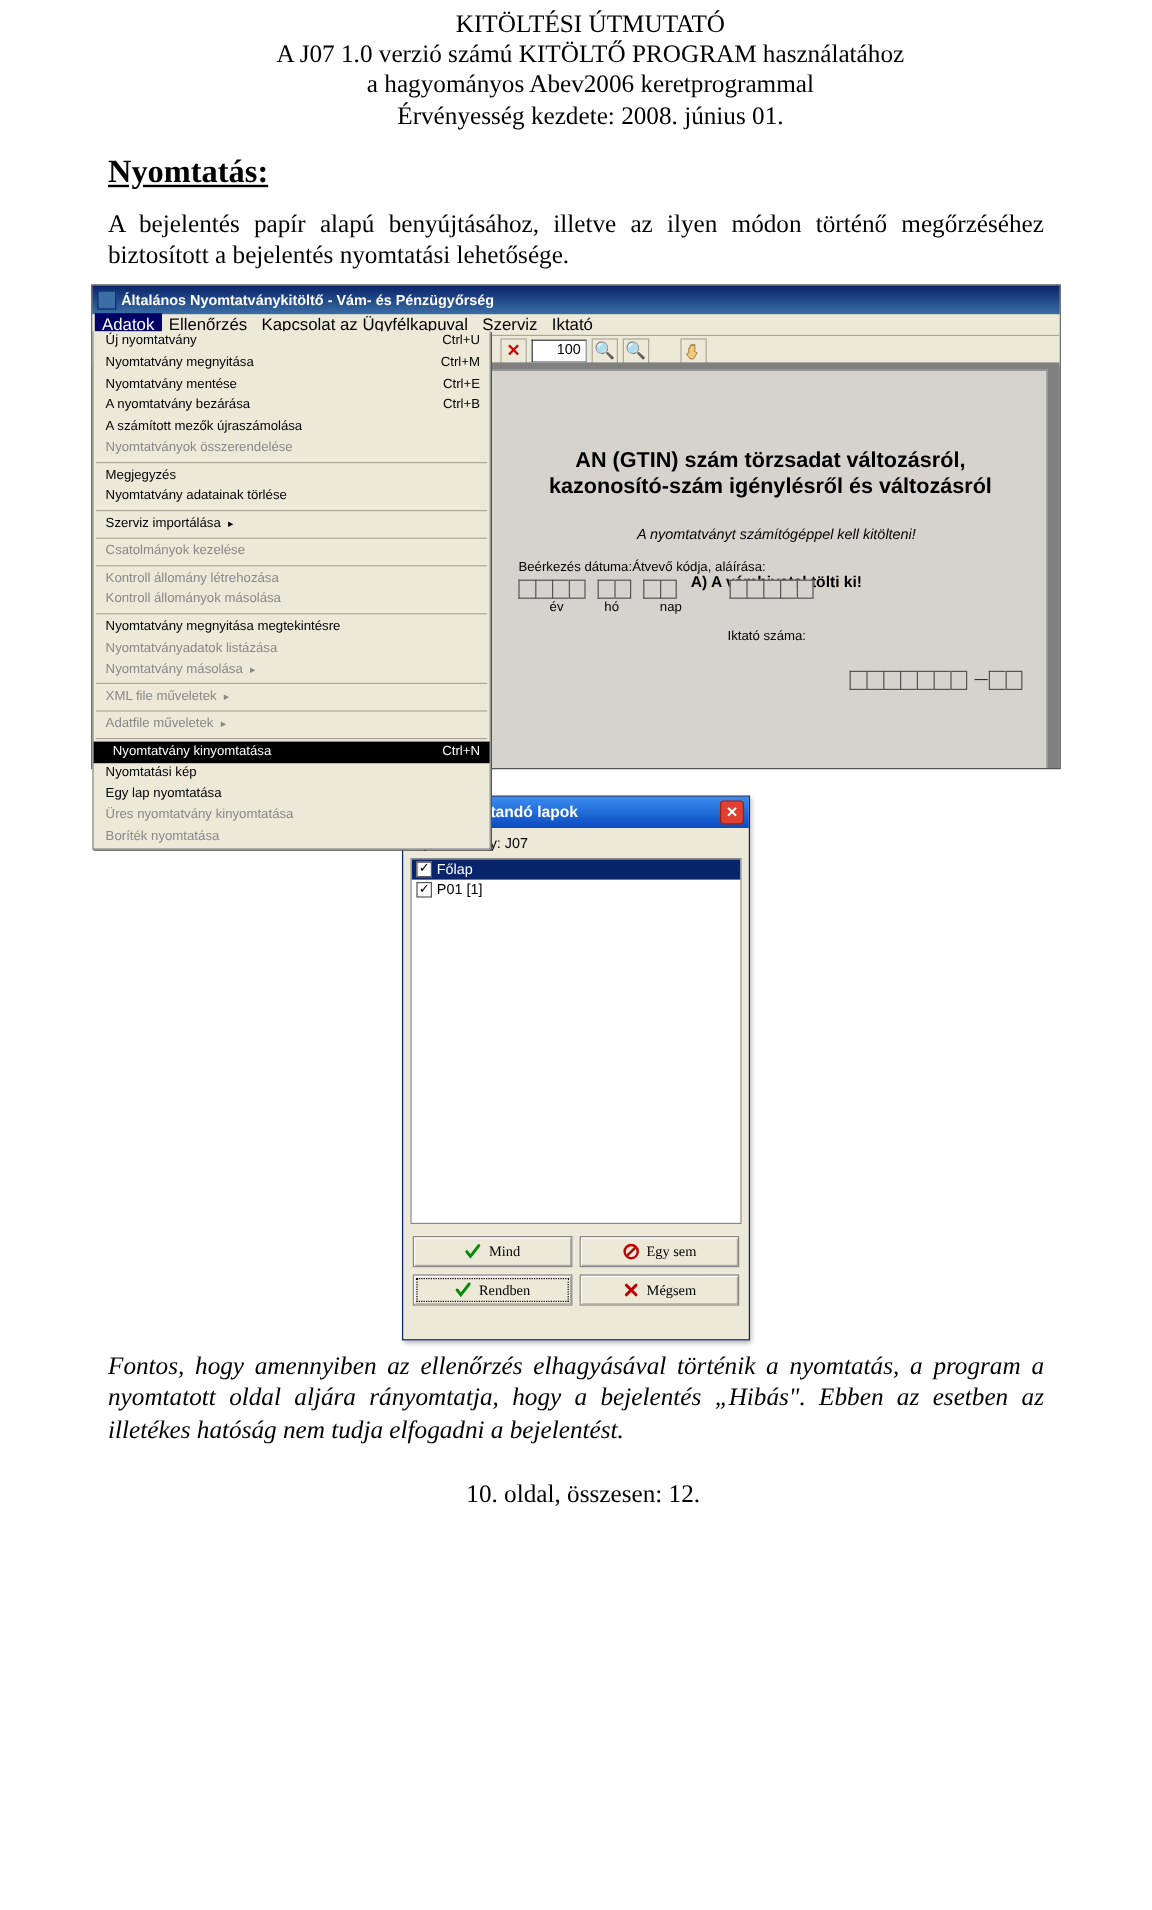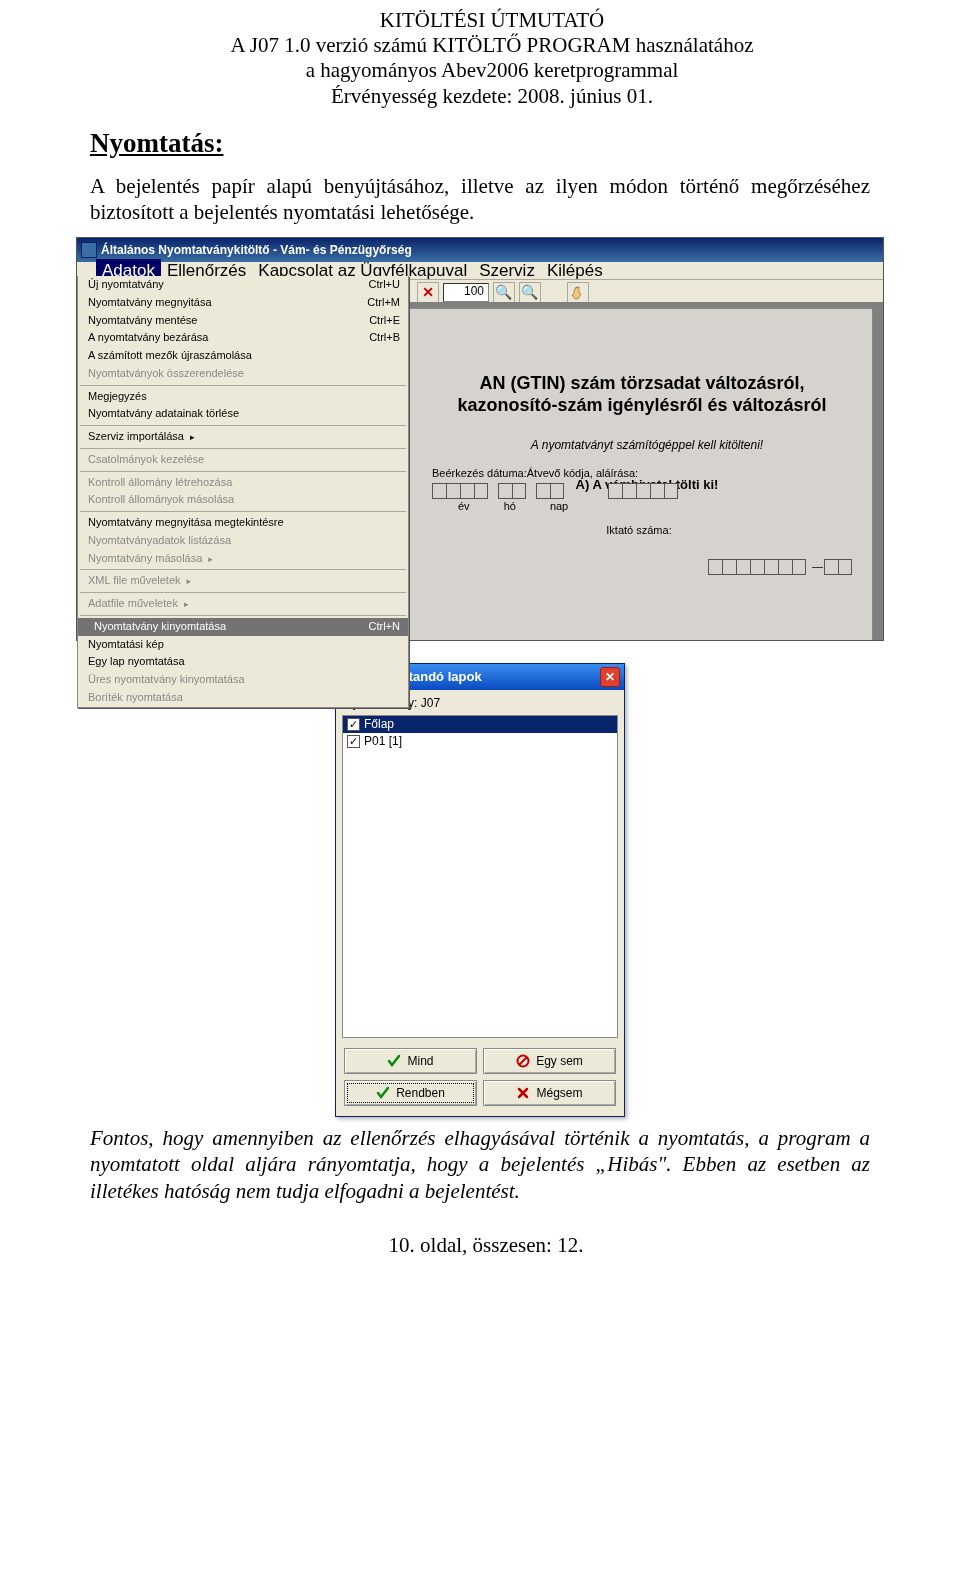--- a/index.html
+++ b/index.html
@@ -29,21 +29,21 @@
     height: 20px;
     background: linear-gradient(#0a246a, #3a6ea5);
     color: #fff; display: flex; align-items: center; padding: 12px 4px; font-weight: bold; font-size: 12px;
   }
   .app1 .titlebar .ticon {
     width: 16px; height: 16px; background: #3a6ea5; border: 1px solid #0a246a; margin-right: 4px;
     display: inline-block;
   }
   .app1 .menubar {
     height: 18px; background: #ece9d8; border-bottom: 1px solid #aca899;
-    display: flex; align-items: center; padding-left: 19px; font-size: 17px;
+    display: flex; align-items: center; padding-left: 2px; font-size: 14px;
   }
   .app1 .menubar span {
     padding: 1px 6px; white-space: nowrap;
   }
   .app1 .menubar span.sel {
     background: #006; color: #fff;
   }
   .app1 .toolbar {
     height: 26px; background: #ece9d8; border-bottom: 1px solid #aca899;
     display: flex; align-items: center; gap: 4px; padding-left: 340px; font-size: 12px;
@@ -59,21 +59,21 @@
   .dropdown-menu {
     position: absolute; top: 38px; left: 0; width: 332px;
     background: #ece9d8; border: 1px solid #888; border-top: none;
     box-shadow: 1px 1px 0 #555; z-index: 5; font-size: 11px;
   }
   .dropdown-menu .mrow {
     display: flex; justify-content: space-between; align-items: center;
     padding: 2px 8px 2px 10px; white-space: nowrap;
   }
   .dropdown-menu .mrow.disabled { color: #888; }
-  .dropdown-menu .mrow.selected { background: #737373; color: #fff; padding-left: 16px; }
+  .dropdown-menu .mrow.selected { background: #000000; color: #fff; padding-left: 16px; }
   .dropdown-menu .msep { height: 0; border-top: 1px solid #aca899; margin: 2px 2px; }
   .dropdown-menu .arrow::after { content: "▸"; font-size: 9px; margin-left: 6px; }
   .sc { color: inherit; font-size: 11px; }
 
   .app1 .docarea {
     position: absolute; left: 0; right: 0; top: 64px; bottom: 0;
     background: #808080; overflow: hidden;
   }
   .app1 .page {
     position: absolute; left: 14px; right: 10px; top: 6px; bottom: -30px;
@@ -133,21 +133,21 @@
     display:flex; align-items:center; justify-content:center; color:#fff; font-weight:bold; font-size:12px;
   }
   .dialog .dlabel { padding: 6px 8px 4px 8px; font-size: 12px; }
   .dialog .listbox {
     flex: 1; margin: 0 6px 4px 6px; background: #fff; border: 1px solid #888;
     overflow: hidden;
   }
   .dialog .listitem { display:flex; align-items:center; gap:4px; padding: 1px 4px; font-size: 12px;}
   .dialog .listitem.sel { background: #08246b; color: #fff; }
   .dialog .cb { width: 13px; height: 13px; border: 1px solid #555; background: #fff; display:inline-flex; align-items:center; justify-content:center; font-size:11px; color:#000;}
-  .dialog .btns { display:grid; grid-template-columns: 1fr 1fr; gap: 6px; padding: 6px 8px 10px 8px; }
+  .dialog .btns { display:grid; grid-template-columns: 1fr 1fr; gap: 6px; padding: 6px 8px 28px 8px; font-family: Liberation Serif, serif; }
   .dialog .dbtn {
     height: 26px; border: 1px solid #888; background: #ece9d8;
     display:flex; align-items:center; justify-content:center; gap:6px; font-size:12px;
     box-shadow: inset 1px 1px 0 #fff, inset -1px -1px 0 #aaa;
   }
   .dialog .dbtn.def { outline: 1px dotted #000; outline-offset: -4px; }
   .ico { width:14px; height:14px; display:inline-block; }
 
   .footer { text-align: center; margin: 28px 0 12px 12px; font-size: 21px; }
 </style>
@@ -169,21 +169,21 @@
   <div class="titlebar">
     <span class="ticon"></span>
     <span>Általános Nyomtatványkitöltő - Vám- és Pénzügyőrség</span>
   </div>
 
   <div class="menubar">
     <span class="sel">Adatok</span>
     <span>Ellenőrzés</span>
     <span>Kapcsolat az Ügyfélkapuval</span>
     <span>Szerviz</span>
-    <span>Kilépés</span>
+    <span>Iktató</span>
   </div>
 
   <div class="toolbar">
     <span class="tool-btn">
         <span class="tool-x">✕</span>
       </span>
     <span class="zoom-input">100</span>
     <span class="tool-btn">
         <span class="mag mag-red">🔍</span>
       </span>

